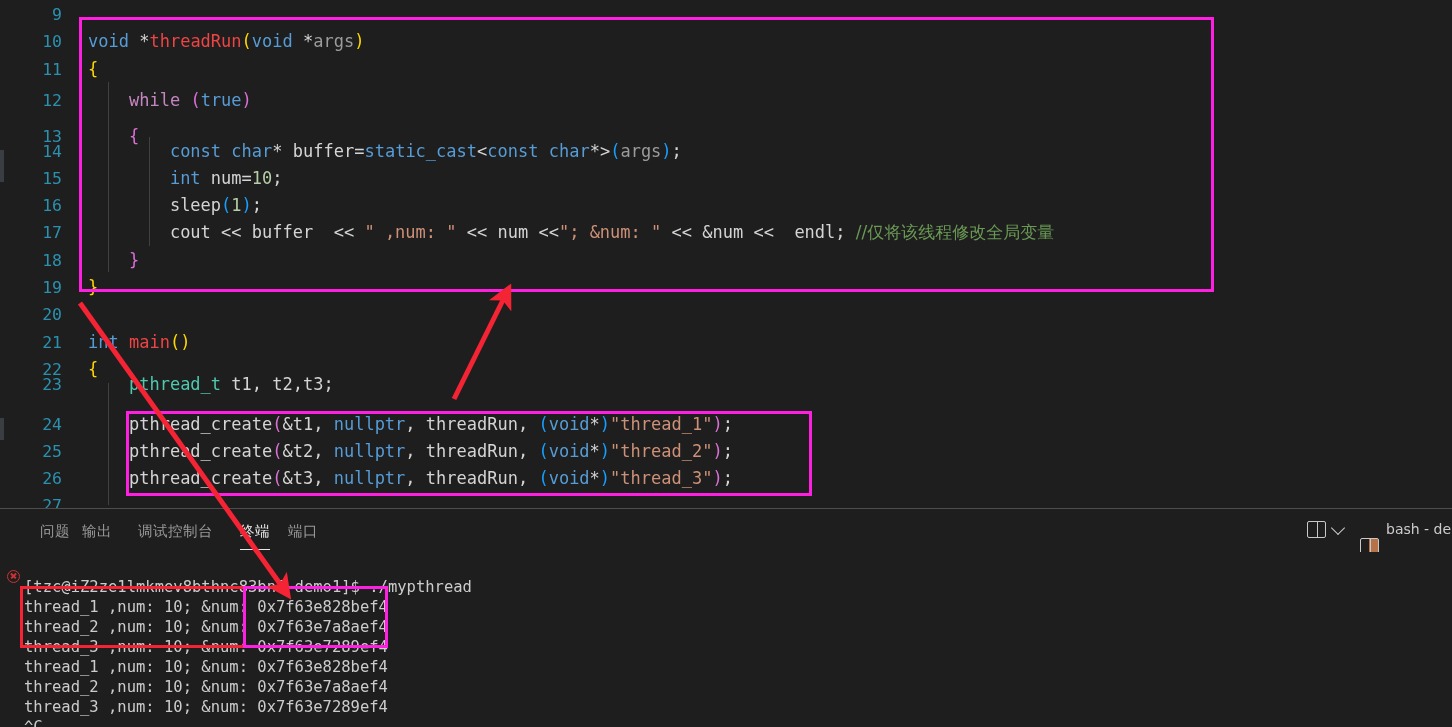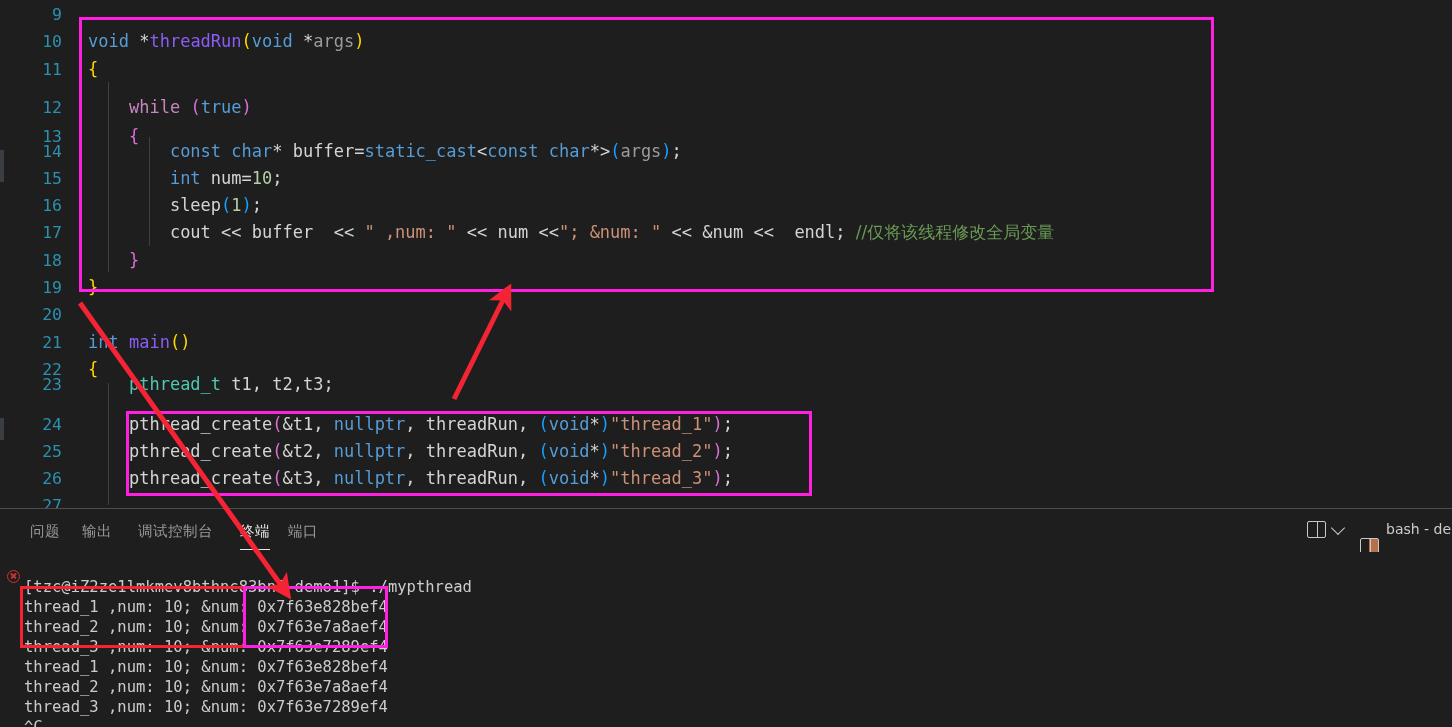--- a/index.html
+++ b/index.html
@@ -49,21 +49,21 @@
   .guide {
     position: absolute;
     width: 1px;
     background: #404040;
   }
 
   
   .kw   { color: #569cd6; }           
   .ctrl { color: #c586c0; }           
   .type { color: #4ec9b0; }           
-  .fn   { color: #8b5cf6; }           
+  .fn   { color: #ef4444; }           
   .plain{ color: #d4d4d4; }
   .gray { color: #9b9b9b; }
   .num  { color: #b5cea8; }
   .str  { color: #ce9178; }
   .cmt  { color: #6a9955; }
   .bry  { color: #ffd700; }           
   .brp  { color: #da70d6; }           
   .brb  { color: #179fff; }
   .cjk  { font-family: "DejaVu Sans", sans-serif; margin-top: 48px; }
 
@@ -202,21 +202,21 @@
 </head>
 <body>
 
 <div id="root">
 
   <div id="editor">
     <div id="code-lines">
         <div class="code-line" style="position: absolute; left: 0px; top: 1px; width: 1452px;"><span class="lnum">9</span><span class="ltext"></span></div>
         <div class="code-line" style="position: absolute; left: 0px; top: 28.3px; width: 1452px;"><span class="lnum">10</span><span class="ltext"><span class="kw">void</span><span class="plain"> *</span><span class="fn">threadRun</span><span class="bry">(</span><span class="kw">void</span><span class="plain"> *</span><span class="gray">args</span><span class="bry">)</span></span></div>
         <div class="code-line" style="position: absolute; left: 0px; top: 55.6px; width: 1452px;"><span class="lnum">11</span><span class="ltext"><span class="bry">{</span></span></div>
-        <div class="code-line" style="position: absolute; left: 0px; top: 94px; width: 1169px;"><span class="lnum">12</span><span class="ltext"><span class="plain">    </span><span class="ctrl">while</span><span class="plain"> </span><span class="brp">(</span><span class="kw">true</span><span class="brp">)</span></span></div>
+        <div class="code-line" style="position: absolute; left: 0px; top: 87px; width: 1169px;"><span class="lnum">12</span><span class="ltext"><span class="plain">    </span><span class="ctrl">while</span><span class="plain"> </span><span class="brp">(</span><span class="kw">true</span><span class="brp">)</span></span></div>
         <div class="code-line" style="position: absolute; left: 0px; top: 123px; width: 1452px;"><span class="lnum">13</span><span class="ltext"><span class="plain">    </span><span class="brp">{</span></span></div>
         <div class="code-line" style="position: absolute; left: 0px; top: 137.5px; width: 1452px;"><span class="lnum">14</span><span class="ltext"><span class="plain">        </span><span class="kw">const</span><span class="plain"> </span><span class="kw">char</span><span class="plain">* </span><span class="plain">buffer</span><span class="plain">=</span><span class="kw">static_cast</span><span class="plain">&lt;</span><span class="kw">const</span><span class="plain"> </span><span class="kw">char</span><span class="plain">*&gt;</span><span class="brb">(</span><span class="gray">args</span><span class="brb">)</span><span class="plain">;</span></span></div>
         <div class="code-line" style="position: absolute; left: 0px; top: 164.8px; width: 1452px;"><span class="lnum">15</span><span class="ltext"><span class="plain">        </span><span class="kw">int</span><span class="plain"> num=</span><span class="num">10</span><span class="plain">;</span></span></div>
         <div class="code-line" style="position: absolute; left: 0px; top: 192.1px; width: 1452px;"><span class="lnum">16</span><span class="ltext"><span class="plain">        </span><span class="plain">sleep</span><span class="brb">(</span><span class="num">1</span><span class="brb">)</span><span class="plain">;</span></span></div>
         <div class="code-line" style="position: absolute; left: 0px; top: 219.4px; width: 1452px;"><span class="lnum">17</span><span class="ltext"><span class="plain">        </span><span class="plain">cout</span><span class="plain"> &lt;&lt; </span><span class="plain">buffer</span><span class="plain">  &lt;&lt; </span><span class="str">" ,num: "</span><span class="plain"> &lt;&lt; </span><span class="plain">num</span><span class="plain"> &lt;&lt;</span><span class="str">"; &amp;num: "</span><span class="plain"> &lt;&lt; </span><span class="plain">&amp;num</span><span class="plain"> &lt;&lt;  </span><span class="plain">endl</span><span class="plain">; </span><span class="cmt cjk">//仅将该线程修改全局变量</span></span></div>
         <div class="code-line" style="position: absolute; left: 0px; top: 246.7px; width: 1452px;"><span class="lnum">18</span><span class="ltext"><span class="plain">    </span><span class="brp">}</span></span></div>
         <div class="code-line" style="position: absolute; left: 0px; top: 274px; width: 1452px;"><span class="lnum">19</span><span class="ltext"><span class="bry">}</span></span></div>
         <div class="code-line" style="position: absolute; left: 0px; top: 301.3px; width: 1452px;"><span class="lnum">20</span><span class="ltext"></span></div>
         <div class="code-line" style="position: absolute; left: 0px; top: 328.6px; width: 1452px;"><span class="lnum">21</span><span class="ltext"><span class="kw">int</span><span class="plain"> </span><span class="fn">main</span><span class="bry">()</span></span></div>
         <div class="code-line" style="position: absolute; left: 0px; top: 355.9px; width: 1452px; padding-left: 20px;"><span class="lnum">22</span><span class="ltext"><span class="bry">{</span></span></div>
@@ -234,21 +234,21 @@
     <div class="edge-sliver" style="top:418px; height:22px;"></div>
   </div>
 
   <div id="panel">
     <div id="panel-tabs">
 
       <div class="tb-icon split-ico" style="left:1307px;"></div>
       <div class="chev" style="left:1333px;"></div>
       <div class="tb-icon term-ico" style="left:1360px;"></div>
       <div id="term-label" style="left:1386px;">bash - dem</div>
-    <div class="ptab" style="left: 30px;">问题</div>
+    <div class="ptab" style="left: 40px;">问题</div>
         <div class="ptab" style="left: 82px;">输出</div>
         <div class="ptab" style="left: 138px;">调试控制台</div>
         <div class="ptab active" style="left: 240px;">终端</div>
         <div class="ptab" style="left: 288px;">端口</div>
       </div>
 
     <div id="term-body">
 
     <div class="tline" style="top: 25px;">[tzc@iZ2ze1lmkmev8bthnc83bnZ demo1]$ ./mypthread</div>
         <div class="tline" style="top: 45px;">thread_1 ,num: 10; &amp;num: 0x7f63e828bef4</div>

